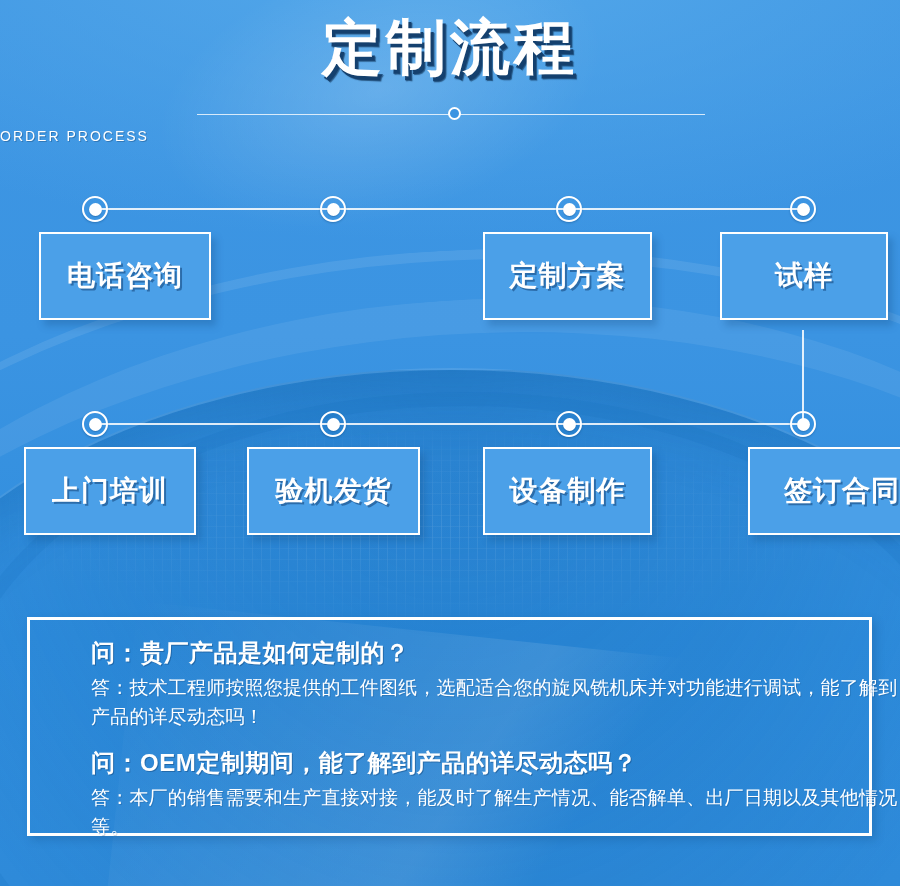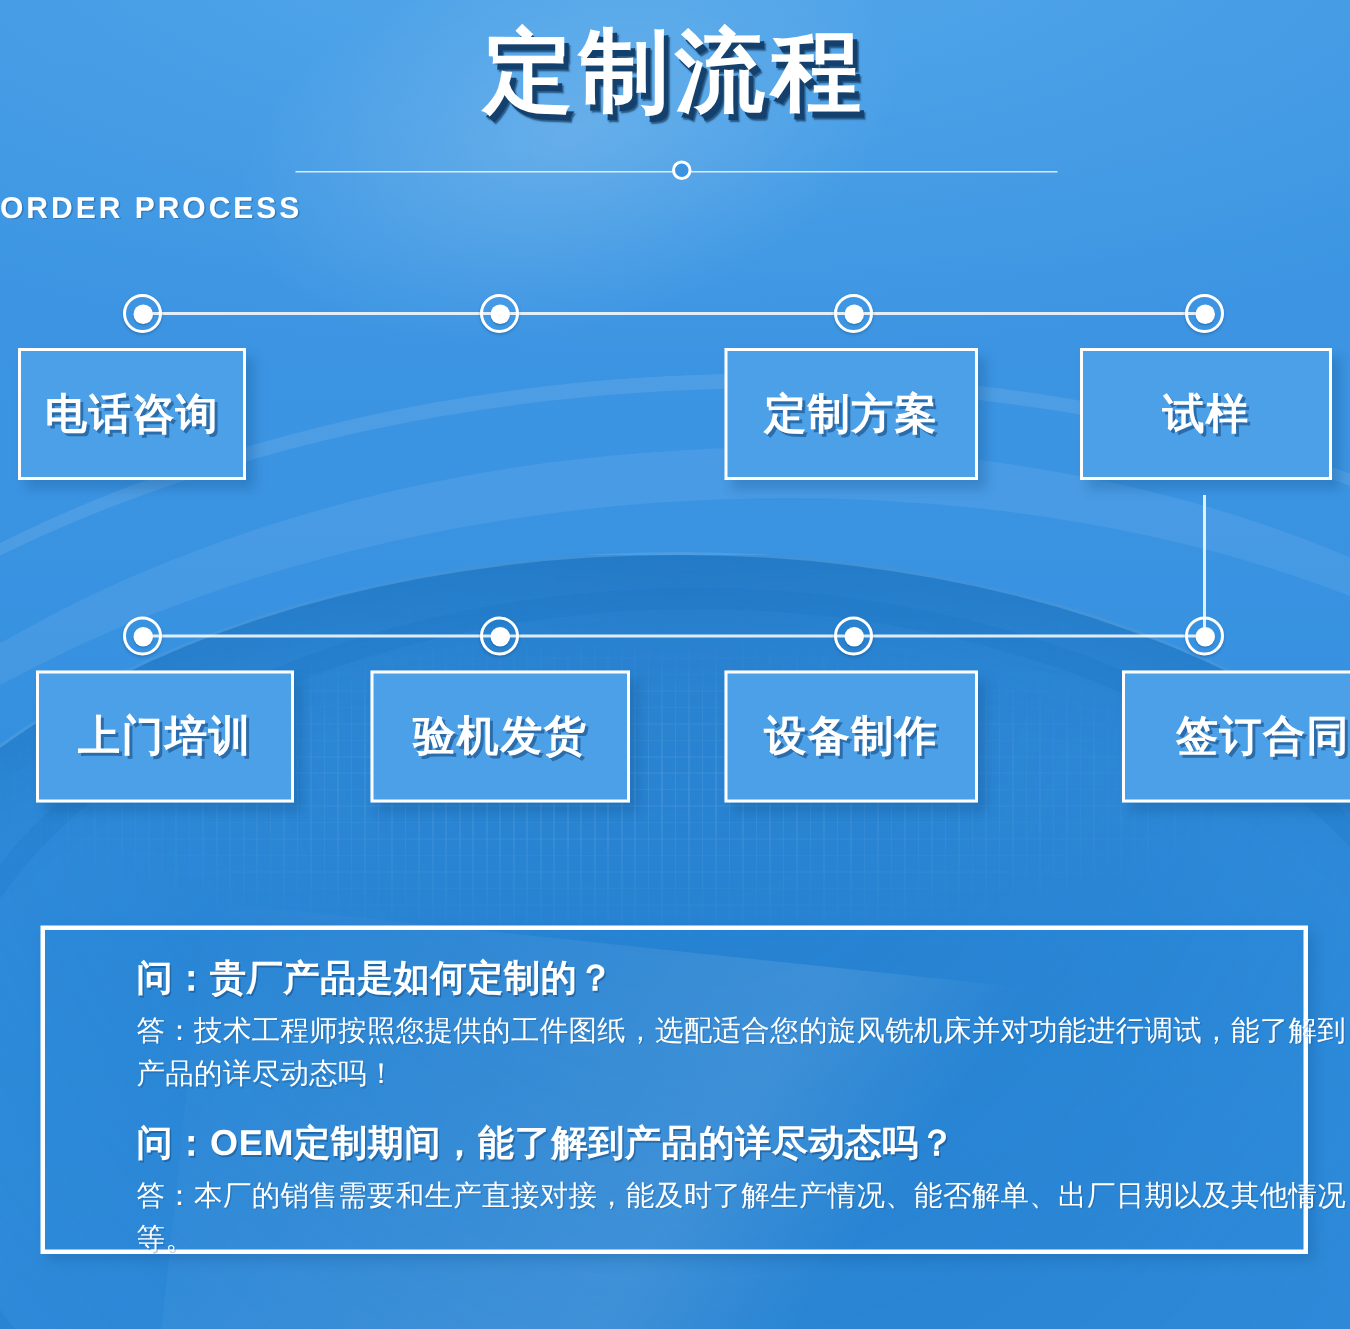--- a/index.html
+++ b/index.html
@@ -77,21 +77,21 @@
     position:absolute;top:10px;left:197px;width:508px;height:1px;
     background:rgba(255,255,255,.78);
   }
   .divider-dot{
     position:absolute;top:3px;left:448px;width:13px;height:13px;
     border:2px solid #ffffff;border-radius:50%;
     background:#3b94e2;box-sizing:border-box;
   }
   .subtitle{
     position:absolute;left:0;top:128px;width:900px;
-    font-size:20px;letter-spacing:2px;color:#ffffff;font-weight:700;
+    font-size:14px;letter-spacing:2px;color:#ffffff;font-weight:400;
     text-shadow:1px 1px 0 rgba(20,60,100,.35);
   }
 
   
   .row{position:absolute;left:0;width:900px;height:160px;}
   .row-1{top:190px;}
   .row-2{top:405px;}
 
   .rail{
     position:absolute;top:18px;height:2px;background:rgba(255,255,255,.85);
@@ -188,21 +188,21 @@
   <div class="subtitle">ORDER PROCESS</div>
 
   <div class="row row-1">
     <div class="rail rail-1"></div>
 
     <div class="node" style="left:82px;"></div>
     <div class="node" style="left:320px;"></div>
     <div class="node" style="left:556px;"></div>
     <div class="node" style="left:790px;"></div>
 
-    <div class="step" style="left:12px;width:152px;height:88px;">
+    <div class="step" style="left:39px;width:172px;height:88px;">
       <span>电话咨询</span>
     </div>
     <div class="step" style="left:483px;width:169px;height:88px;">
       <span>定制方案</span>
     </div>
     <div class="step" style="left:720px;width:168px;height:88px;">
       <span>试样</span>
     </div>
   </div>
 

